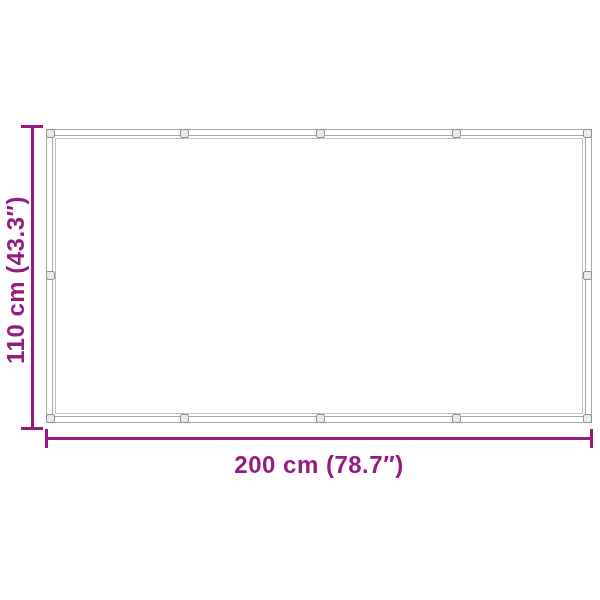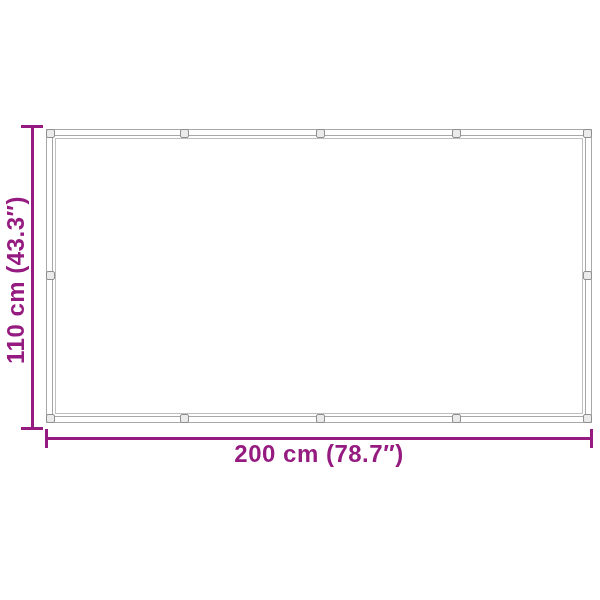--- a/index.html
+++ b/index.html
@@ -51,21 +51,21 @@
   .w-line{left:45px;top:437px;width:548px;height:3px;}
   .w-cap-left{left:45px;top:429px;width:3px;height:19px;}
   .w-cap-right{left:590px;top:429px;width:3px;height:19px;}
   
   .dim-label{
     position:absolute;color:var(--dimension);
     font-weight:bold;font-size:24px;line-height:28px;
     text-align:center;white-space:nowrap;
     letter-spacing:0.5px;
   }
-  .width-label{left:45px;top:440px;width:548px;}
+  .width-label{left:45px;top:451px;width:548px;}
   .height-label{
     left:-134px;top:266px;width:300px;height:28px;
     transform:rotate(-90deg);transform-origin:center center;
   }
 </style>
 </head>
 <body>
 
 <div class="stage">
 

